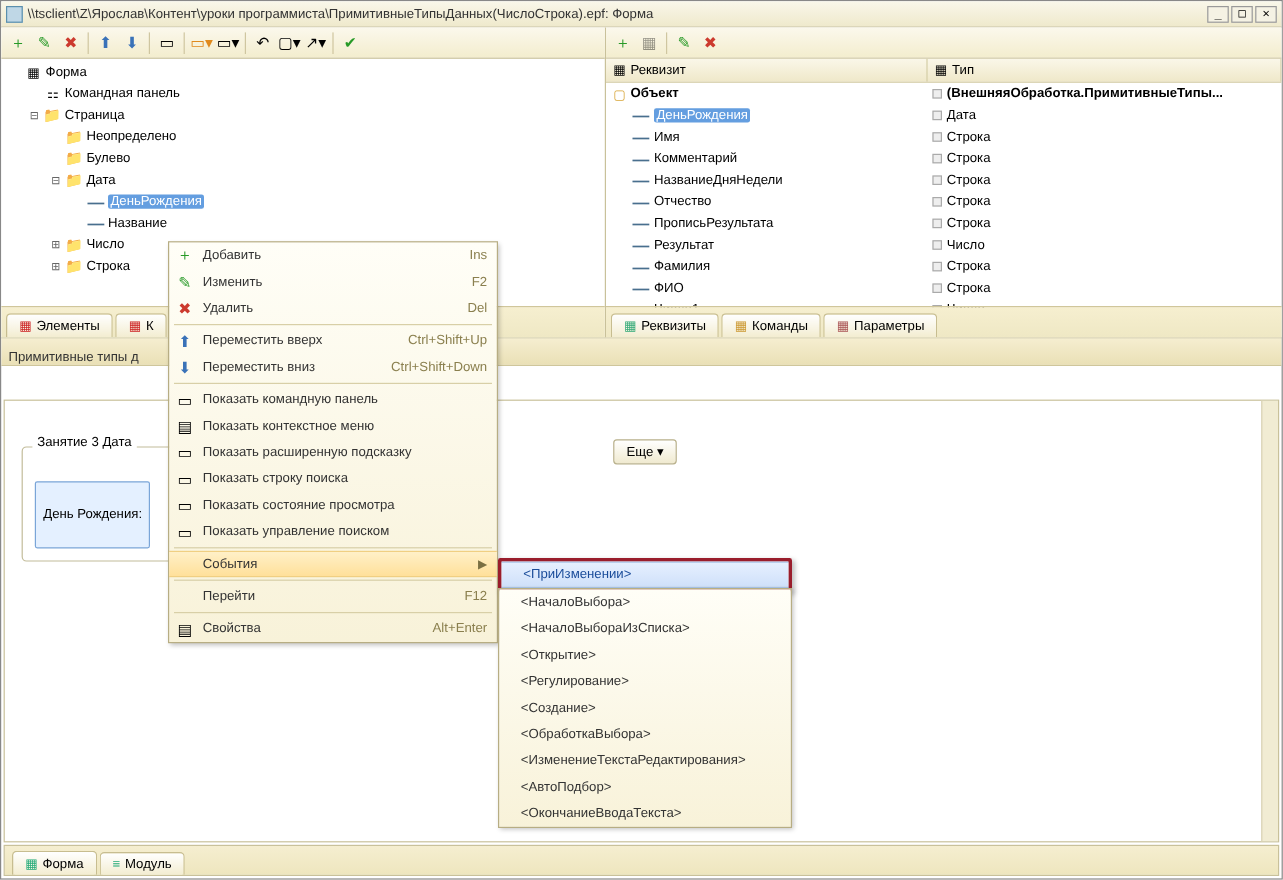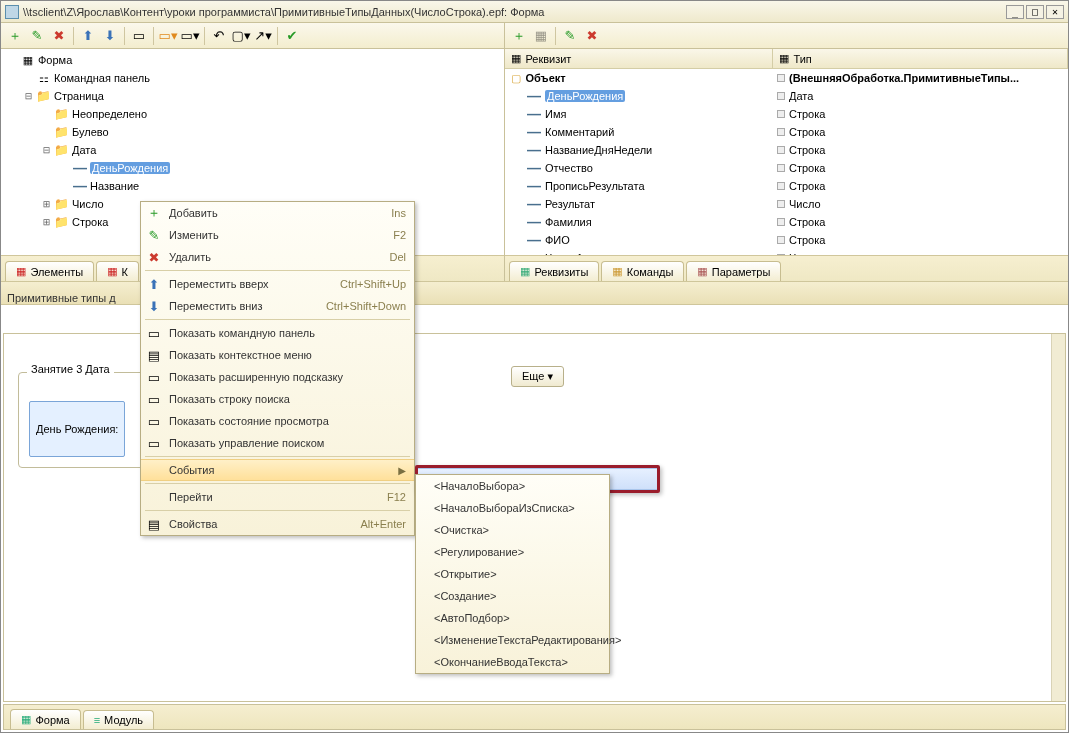--- a/index.html
+++ b/index.html
@@ -42,21 +42,21 @@
   .eshe { position:absolute; top:32px; right:20px; padding:3px 10px; border:1px solid #b8b08a; border-radius:3px; background:linear-gradient(#fff,#f0ead0); cursor:pointer;}
   .ctx { position: absolute; background: linear-gradient(#fffef7,#f8f2d9); border:1px solid #b7ad83; box-shadow: 2px 2px 4px rgba(0,0,0,.25); z-index: 10; }
   .ctx1 { left: 139px; top: 200px; width: 275px; }
   .ctx-row { display:flex; align-items:center; height:22px; padding: 0 8px 0 4px; gap:6px; cursor:pointer;}
   .ctx-row.hl { background: linear-gradient(#fff0c8,#ffe09a); border-top:1px solid #f0cf82; border-bottom:1px solid #f0cf82;}
   .ctx-ico { width:18px; display:flex; justify-content:center; font-size:13px; }
   .ctx-lbl { flex:1; color:#333; }
   .ctx-sc  { color:#8a7f4e; }
   .ctx-sep { height:1px; background:#d8cfa7; margin: 2px 4px; }
   .ctx2 { left: 414px; top: 464px; width: 245px; border:3px solid #9a1d2c; border-radius:2px; }
-  .ctx3 { left: 414px; top: 473px; width: 195px; }
+  .ctx3 { left: 414px; top: 489px; width: 245px; }
   .ctx2 .ctx-row.hl { background: linear-gradient(#e6f0ff,#cfe0fa); border-top:1px solid #a9c5eb; border-bottom:1px solid #a9c5eb;}
   .arrow { color:#7a6f42; font-size:10px; }
   .bottom-tabs { position:absolute; left:2px; right:2px; bottom:2px; height:26px; background:linear-gradient(#f5eed0,#eee6be); border:1px solid #c9c19a; display:flex; align-items:flex-end; padding-left:6px; gap:2px;}
   .green { color:#279a27; }
   .orange{ color:#e08a1e; }
   .red   { color:#cc3a2e; }
   .blue  { color:#3a72b8; }
 </style>
 </head>
 <body>
@@ -420,33 +420,33 @@
 </div>
 
 <div class="ctx ctx3" id="ctx3">
     <div class="ctx-row">
       <span class="ctx-lbl" style="padding-left: 14px;">&lt;НачалоВыбора&gt;</span>
     </div>
     <div class="ctx-row">
       <span class="ctx-lbl" style="padding-left: 14px;">&lt;НачалоВыбораИзСписка&gt;</span>
     </div>
     <div class="ctx-row">
-      <span class="ctx-lbl" style="padding-left: 14px;">&lt;Очистка&gt;</span>
+      <span class="ctx-lbl" style="padding-left: 14px;">&lt;Открытие&gt;</span>
     </div>
     <div class="ctx-row">
       <span class="ctx-lbl" style="padding-left: 14px;">&lt;Регулирование&gt;</span>
     </div>
     <div class="ctx-row">
-      <span class="ctx-lbl" style="padding-left: 14px;">&lt;Открытие&gt;</span>
-    </div>
-    <div class="ctx-row">
       <span class="ctx-lbl" style="padding-left: 14px;">&lt;Создание&gt;</span>
     </div>
     <div class="ctx-row">
+      <span class="ctx-lbl" style="padding-left: 14px;">&lt;ОбработкаВыбора&gt;</span>
+    </div>
+    <div class="ctx-row">
+      <span class="ctx-lbl" style="padding-left: 14px;">&lt;ИзменениеТекстаРедактирования&gt;</span>
+    </div>
+    <div class="ctx-row">
       <span class="ctx-lbl" style="padding-left: 14px;">&lt;АвтоПодбор&gt;</span>
     </div>
     <div class="ctx-row">
-      <span class="ctx-lbl" style="padding-left: 14px;">&lt;ИзменениеТекстаРедактирования&gt;</span>
-    </div>
-    <div class="ctx-row">
       <span class="ctx-lbl" style="padding-left: 14px;">&lt;ОкончаниеВводаТекста&gt;</span>
     </div>
   </div>
 
 </body></html>

